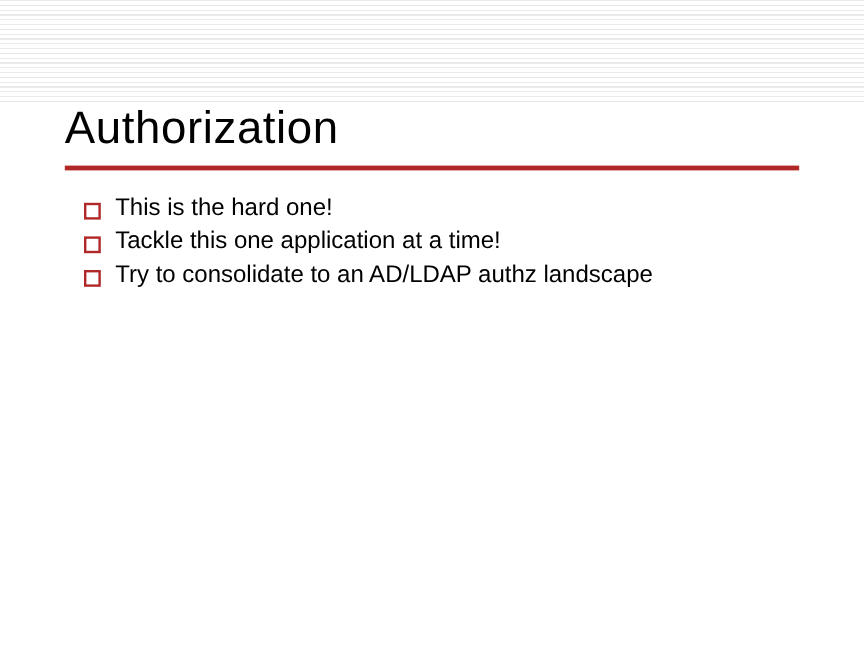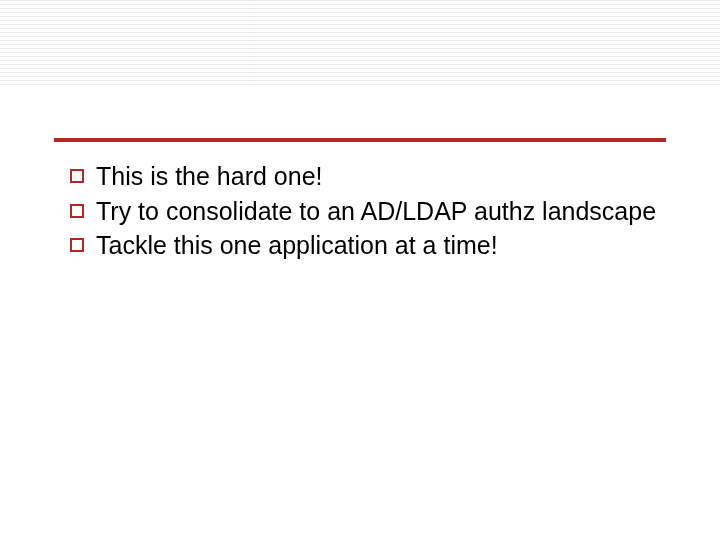--- a/index.html
+++ b/index.html
@@ -48,21 +48,21 @@
     top: 138px;
     width: 612px;
     height: 4px;
     background: #b02828;
   }
   .body {
     position: absolute;
     left: 70px;
     top: 160px;
     width: 590px;
-    font-size: 25px;
+    font-size: 20px;
     line-height: 1.3;
   }
   .item {
     display: flex;
     align-items: flex-start;
     margin: 0 0 2px 0;
   }
   .marker {
     flex: 0 0 auto;
     width: 14px;
@@ -76,34 +76,35 @@
   .item-text {
     flex: 1 1 auto;
   }
 </style>
 </head>
 <body>
 
 <div class="slide">
   <div class="rule-band"></div>
 
+  <div class="title">Authorization</div>
   <div class="title-underline"></div>
 
   <div class="body">
 
     <div class="item">
       <span class="marker"></span>
       <span class="item-text">This is the hard one!</span>
     </div>
 
 
     <div class="item">
       <span class="marker"></span>
-      <span class="item-text">Try to consolidate to an AD/LDAP authz landscape</span>
+      <span class="item-text">Tackle this one application at a time!</span>
     </div>
 
     <div class="item">
       <span class="marker"></span>
-      <span class="item-text">Tackle this one application at a time!</span>
+      <span class="item-text">Try to consolidate to an AD/LDAP authz landscape</span>
     </div>
 
   </div>
 </div>
 
 </body></html>

